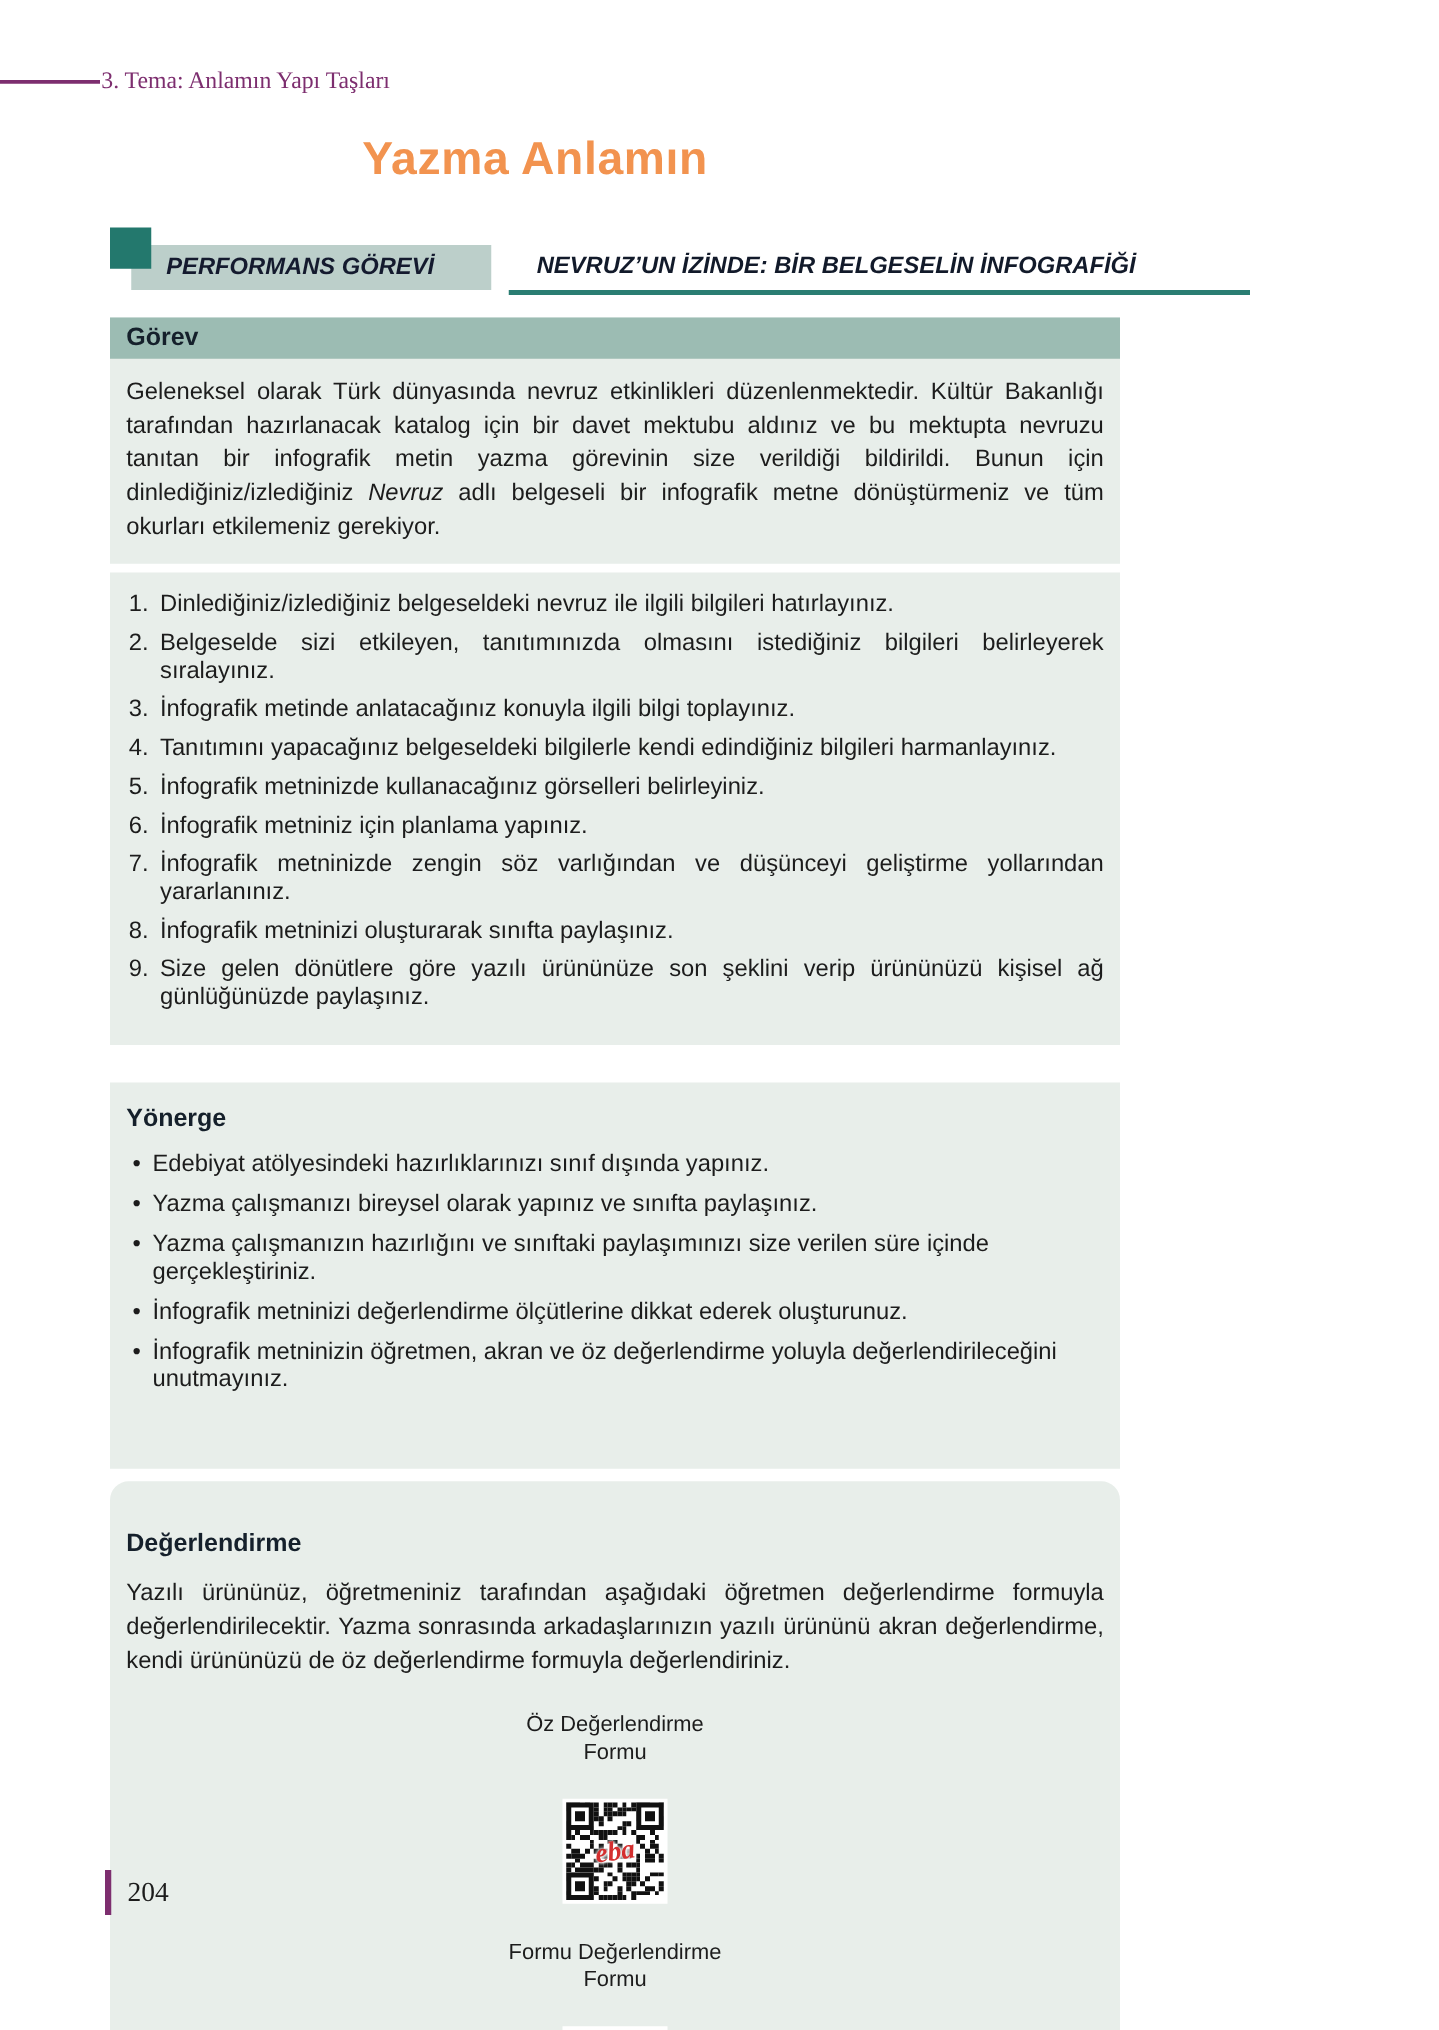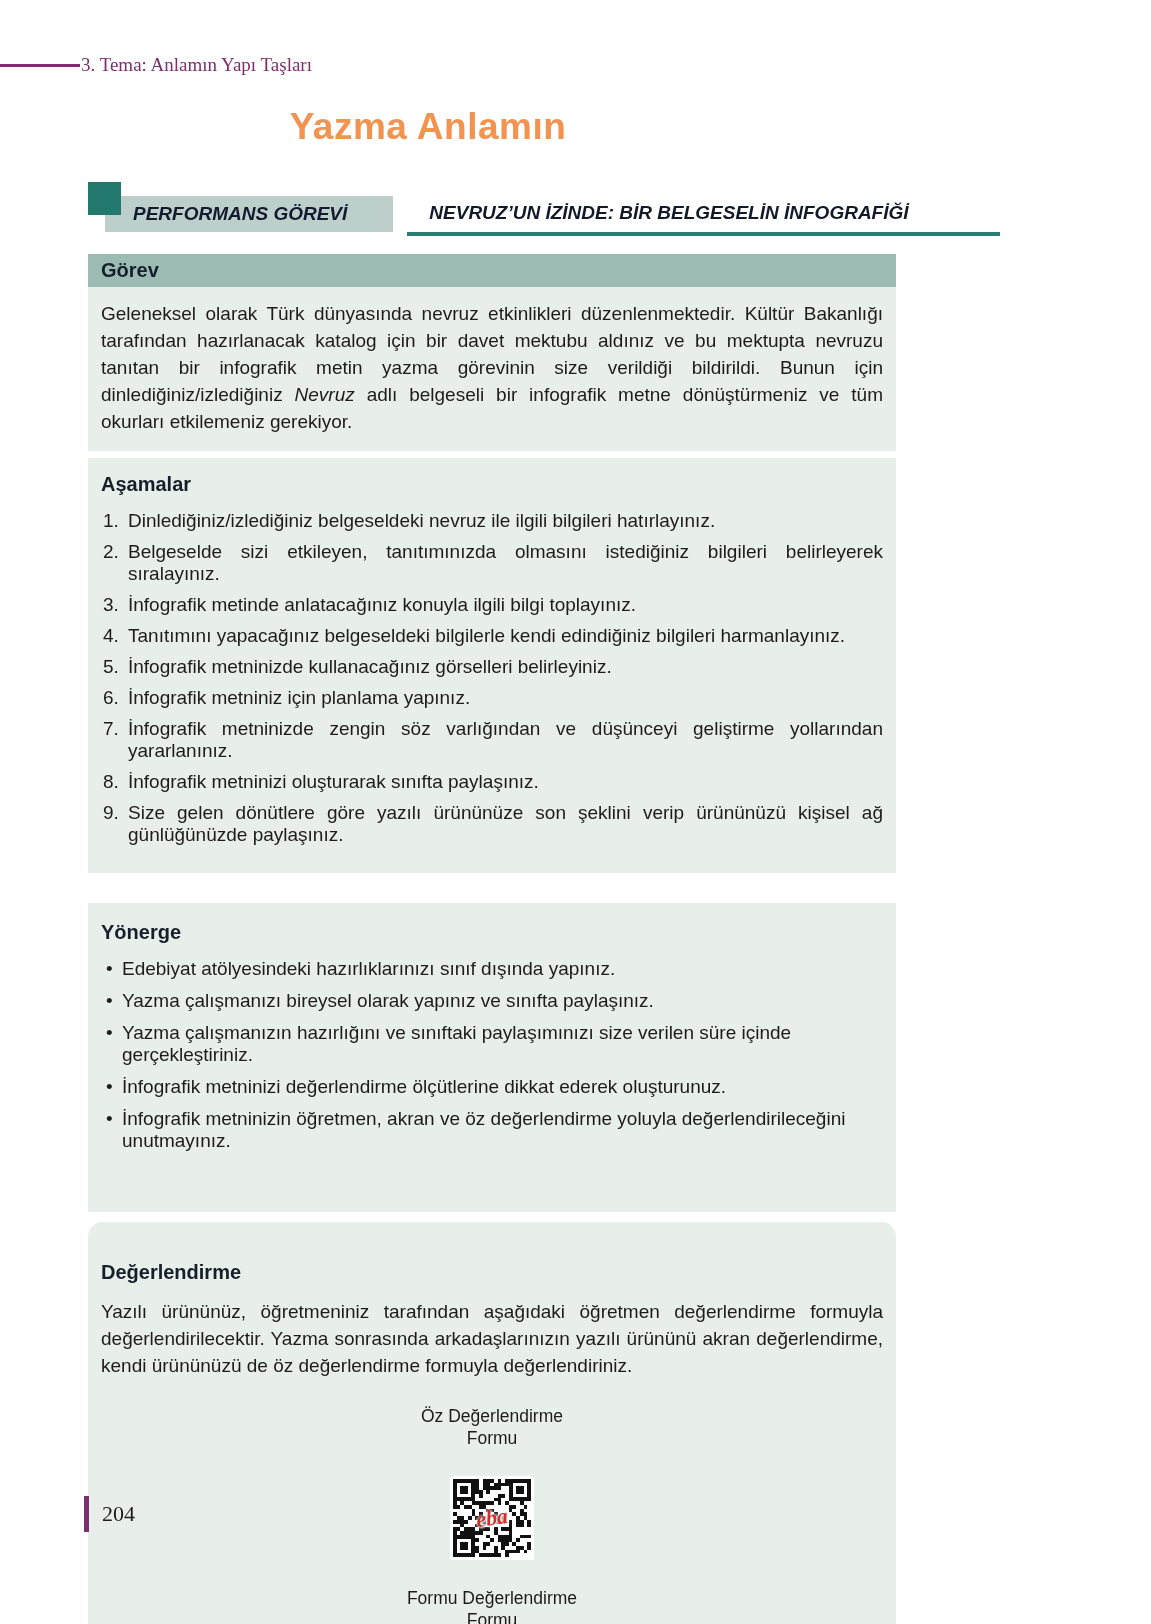--- a/index.html
+++ b/index.html
@@ -109,21 +109,20 @@
   <div class="content">
 
     <section class="block sec-gorev">
       <div class="band">Görev</div>
       <div class="block-body">
         <p class="just"><span>Geleneksel olarak Türk dünyasında nevruz etkinlikleri düzenlenmektedir. Kültür Bakanlığı tarafından hazırlanacak katalog için bir davet mektubu aldınız ve bu mektupta nevruzu tanıtan bir infografik metin yazma görevinin size verildiği bildirildi. Bunun için dinlediğiniz/izlediğiniz </span><em>Nevruz</em><span> adlı belgeseli bir infografik metne dönüştürmeniz ve tüm okurları etkilemeniz gerekiyor.</span></p>
       </div>
     </section>
 
     <section class="block sec-asamalar">
-      <h2 class="sec">Aşamalar</h2>
       <ol class="steps">
         <li>Dinlediğiniz/izlediğiniz belgeseldeki nevruz ile ilgili bilgileri hatırlayınız.</li>
         <li>Belgeselde sizi etkileyen, tanıtımınızda olmasını istediğiniz bilgileri belirleyerek sıralayınız.</li>
         <li>İnfografik metinde anlatacağınız konuyla ilgili bilgi toplayınız.</li>
         <li>Tanıtımını yapacağınız belgeseldeki bilgilerle kendi edindiğiniz bilgileri harmanlayınız.</li>
         <li>İnfografik metninizde kullanacağınız görselleri belirleyiniz.</li>
         <li>İnfografik metniniz için planlama yapınız.</li>
         <li>İnfografik metninizde zengin söz varlığından ve düşünceyi geliştirme yollarından yararlanınız.</li>
         <li>İnfografik metninizi oluşturarak sınıfta paylaşınız.</li>
         <li>Size gelen dönütlere göre yazılı ürününüze son şeklini verip ürününüzü kişisel ağ günlüğünüzde paylaşınız.</li>

